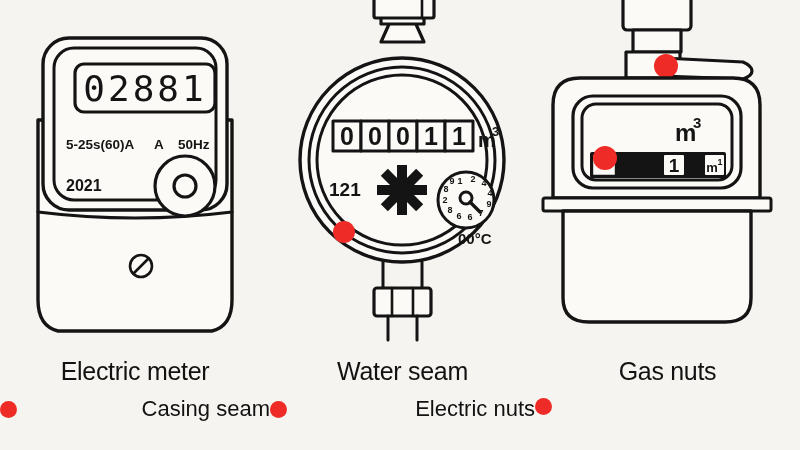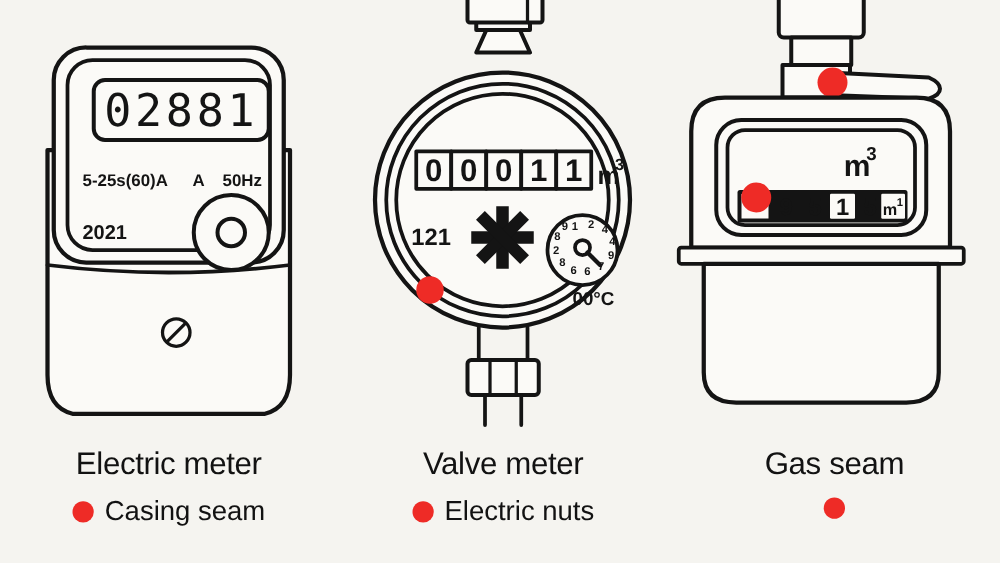--- a/index.html
+++ b/index.html
@@ -50,21 +50,21 @@
     font-weight: normal;
     color: #121212;
     letter-spacing: -0.3px;
     line-height: 1.05;
     white-space: nowrap;
   }
   .legend-row {
     margin-top: 14px;
     display: flex;
     align-items: center;
-    justify-content: center;
+    justify-content: space-between;
     gap: 9px;
     white-space: nowrap;
   }
   .legend-dot {
     width: 17px;
     height: 17px;
     border-radius: 50%;
     background: #ee2b26;
     flex: none;
   }
@@ -203,21 +203,21 @@
 
         <path class="ln" stroke-width="3.0" d="M113 262 L113 288 M152 262 L152 288"></path>
 
         <rect class="ln fillwhite" stroke-width="3.2" x="104" y="288" width="57" height="28" rx="3"></rect>
         <path class="ln" stroke-width="2.6" d="M122 288 L122 316 M143 288 L143 316"></path>
 
         <path class="ln" stroke-width="3.0" d="M118 316 L118 340 M147 316 L147 340"></path>
       </svg>
     </div>
     <div class="caption">
-      <div class="caption-title">Valve meter</div>
+      <div class="caption-title">Water seam</div>
       <div class="legend-row">
         <span class="legend-dot"></span>
         <span class="legend-label">Electric nuts</span>
       </div>
     </div>
   </div>
 
   <div class="panel" id="panel-gas">
     <div class="art">
       <svg viewBox="0 0 265 350" xmlns="http://www.w3.org/2000/svg">
@@ -255,20 +255,20 @@
         </g>
 
         <circle class="hotdot" cx="70" cy="158" r="12"></circle>
 
         <rect class="ln fillwhite" stroke-width="3.0" x="8" y="198" width="228" height="13" rx="2"></rect>
 
         <path class="ln fillwhite" stroke-width="3.4" d="M28 211 L28 298 Q28 322 54 322 L190 322 Q216 322 216 298 L216 211 Z"></path>
       </svg>
     </div>
     <div class="caption">
-      <div class="caption-title">Gas seam</div>
+      <div class="caption-title">Gas nuts</div>
       <div class="legend-row">
         <span class="legend-dot"></span>
       </div>
     </div>
   </div>
 
 </div>
 
 </body></html>

